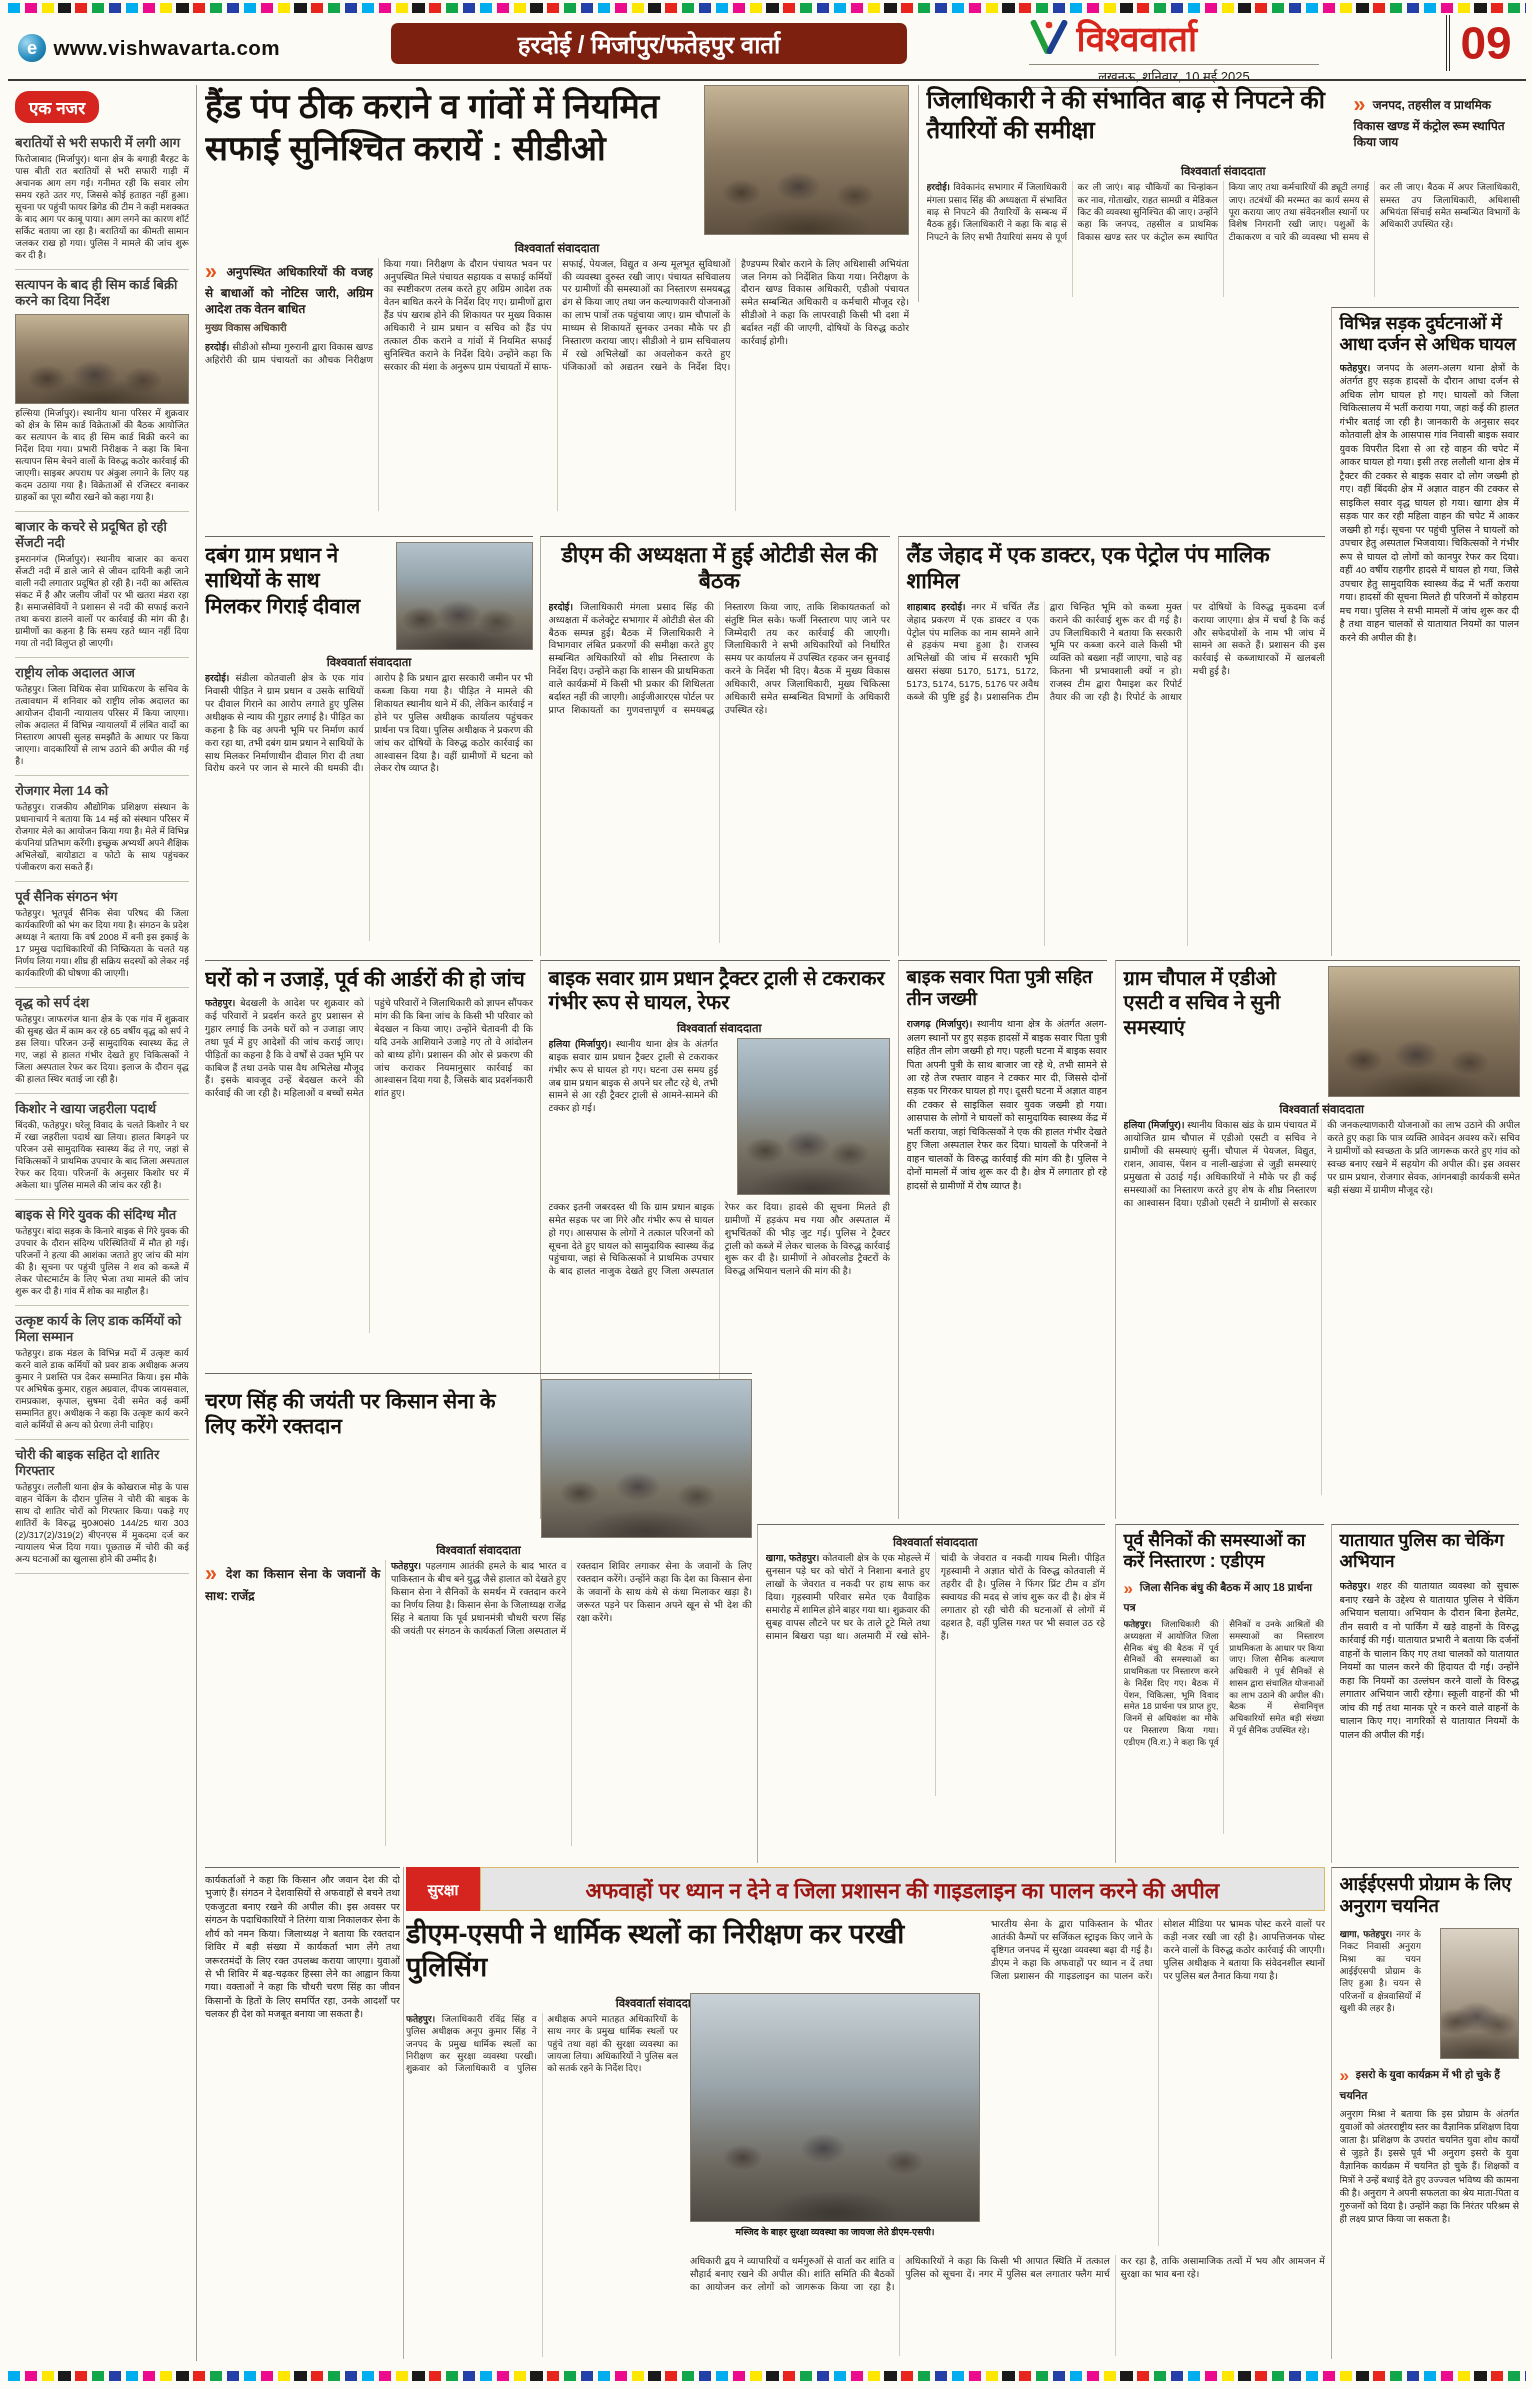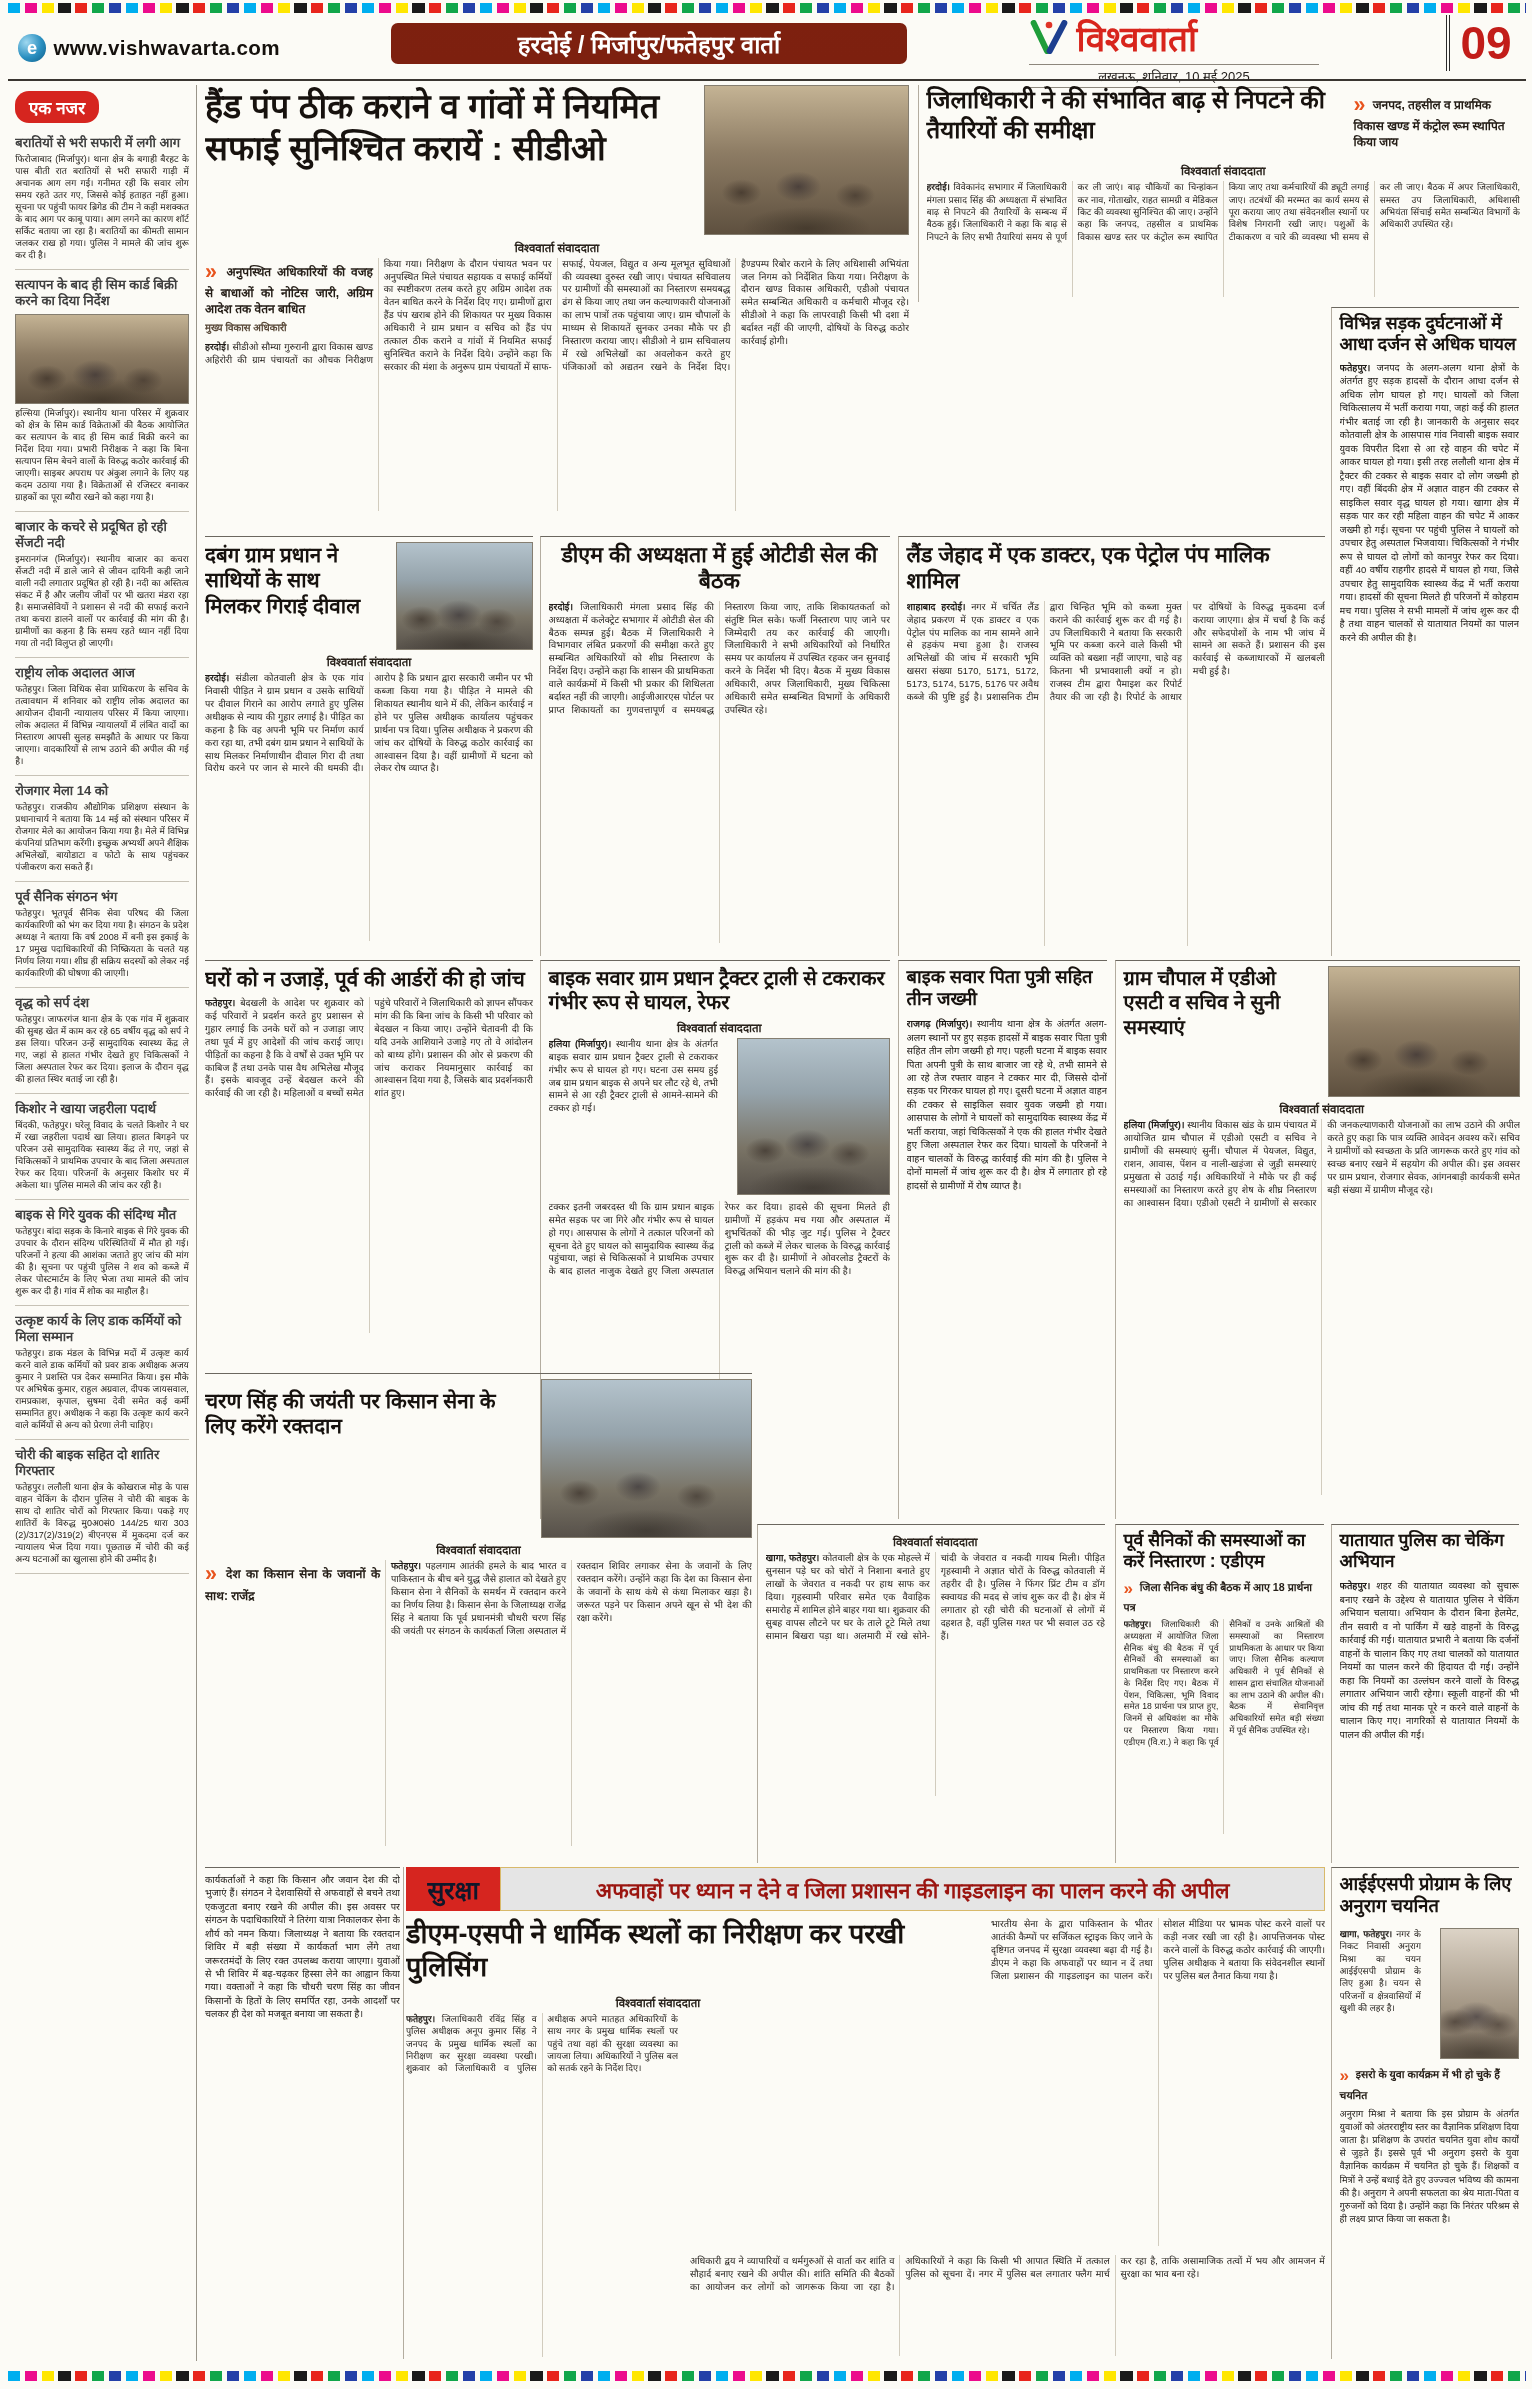--- a/index.html
+++ b/index.html
@@ -54,21 +54,21 @@
   
   #briefs{left:10.7px;top:85px;width:186px;height:2276px;border-right:0.8px solid #9a958a;padding:0 6.9px 0 4.6px;overflow:hidden;position:absolute;}
   .briefs-label{display:inline-block;background:#d6251f;color:#fff;font-weight:bold;font-size:17px;
     padding:4.6px 13.7px;border-radius:14px;margin:6.1px 0 4.6px;}
   .brief{border-bottom:0.8px solid #c7c2b6;padding:6.9px 0;}
   .brief h4{margin:0 0 3.1px;font-size:13px;line-height:1.25;color:#404040;}
   .brief p{margin:0;font-size:9px;line-height:1.33;text-align:justify;color:#25211c;}
   .brief-ph{width:100%;height:90px;margin:4.6px 0;}
   
   #banner{left:406px;top:1867px;width:919px;height:44px;display:flex;position:absolute;}
-  .banner-label{background:#d6251f;color:#0f172a;font-size:25px;font-weight:bold;display:flex;align-items:center;
+  .banner-label{background:#d6251f;color:#ffffff;font-size:15px;font-weight:bold;display:flex;align-items:center;
     padding:0 21.4px;}
   .banner-text{flex:1;background:#e5e5e5;border:0.8px solid #d8b96a;color:#9b1510;font-size:21.4px;font-weight:bold;
     display:flex;align-items:center;justify-content:center;}
 </style>
 </head>
 <body>
 
 <div id="page">
 
   <div class="strip" style="top:3.1px"></div>
@@ -308,20 +308,24 @@
     <span class="banner-text">अफवाहों पर ध्यान न देने व जिला प्रशासन की गाइडलाइन का पालन करने की अपील</span>
   </div>
 
   <section class="art" style="left:406px;top:1918px;width:919px;height:441px">
     <h2 class="hl abs" style="left:0;top:0;width:504px;font-size:27px">डीएम-एसपी ने धार्मिक स्थलों का निरीक्षण कर परखी पुलिसिंग</h2>
     <div class="by abs" style="left:0;top:72px;width:504px">विश्ववार्ता संवाददाता</div>
     <div class="bd cols2 abs" style="left:0;top:95px;width:272px;height:344px;font-size:9px">
       <strong class="dl">फतेहपुर।</strong>
       <span>जिलाधिकारी रविंद्र सिंह व पुलिस अधीक्षक अनूप कुमार सिंह ने जनपद के प्रमुख धार्मिक स्थलों का निरीक्षण कर सुरक्षा व्यवस्था परखी। शुक्रवार को जिलाधिकारी व पुलिस अधीक्षक अपने मातहत अधिकारियों के साथ नगर के प्रमुख धार्मिक स्थलों पर पहुंचे तथा वहां की सुरक्षा व्यवस्था का जायजा लिया। अधिकारियों ने पुलिस बल को सतर्क रहने के निर्देश दिए।</span>
     </div>
+    <div class="abs" style="left:284px;top:75px;width:290px">
+      <div class="ph ph-street" style="width:290px;height:229px"></div>
+      <div class="cap">मस्जिद के बाहर सुरक्षा व्यवस्था का जायजा लेते डीएम-एसपी।</div>
+    </div>
     <div class="bd cols2 abs" style="left:585px;top:0;width:334px;height:328px">
       <span>भारतीय सेना के द्वारा पाकिस्तान के भीतर आतंकी कैम्पों पर सर्जिकल स्ट्राइक किए जाने के दृष्टिगत जनपद में सुरक्षा व्यवस्था बढ़ा दी गई है। डीएम ने कहा कि अफवाहों पर ध्यान न दें तथा जिला प्रशासन की गाइडलाइन का पालन करें। सोशल मीडिया पर भ्रामक पोस्ट करने वालों पर कड़ी नजर रखी जा रही है। आपत्तिजनक पोस्ट करने वालों के विरुद्ध कठोर कार्रवाई की जाएगी। पुलिस अधीक्षक ने बताया कि संवेदनशील स्थानों पर पुलिस बल तैनात किया गया है।</span>
     </div>
     <div class="bd cols3 abs" style="left:284px;top:337px;width:635px;height:101px">
       <span>अधिकारी द्वय ने व्यापारियों व धर्मगुरुओं से वार्ता कर शांति व सौहार्द बनाए रखने की अपील की। शांति समिति की बैठकों का आयोजन कर लोगों को जागरूक किया जा रहा है। अधिकारियों ने कहा कि किसी भी आपात स्थिति में तत्काल पुलिस को सूचना दें। नगर में पुलिस बल लगातार फ्लैग मार्च कर रहा है, ताकि असामाजिक तत्वों में भय और आमजन में सुरक्षा का भाव बना रहे।</span>
     </div>
   </section>
   <div class="vdiv" style="left:403px;top:1867px;height:492px"></div>
 
   <section class="art ht vl" style="left:1331px;top:1867px;width:188px;height:492px">

